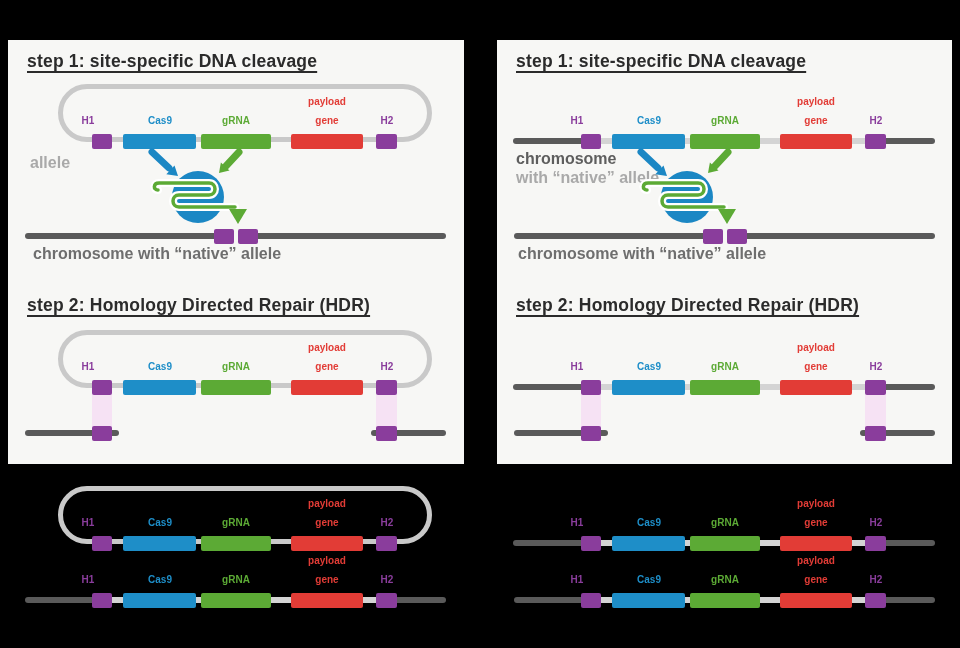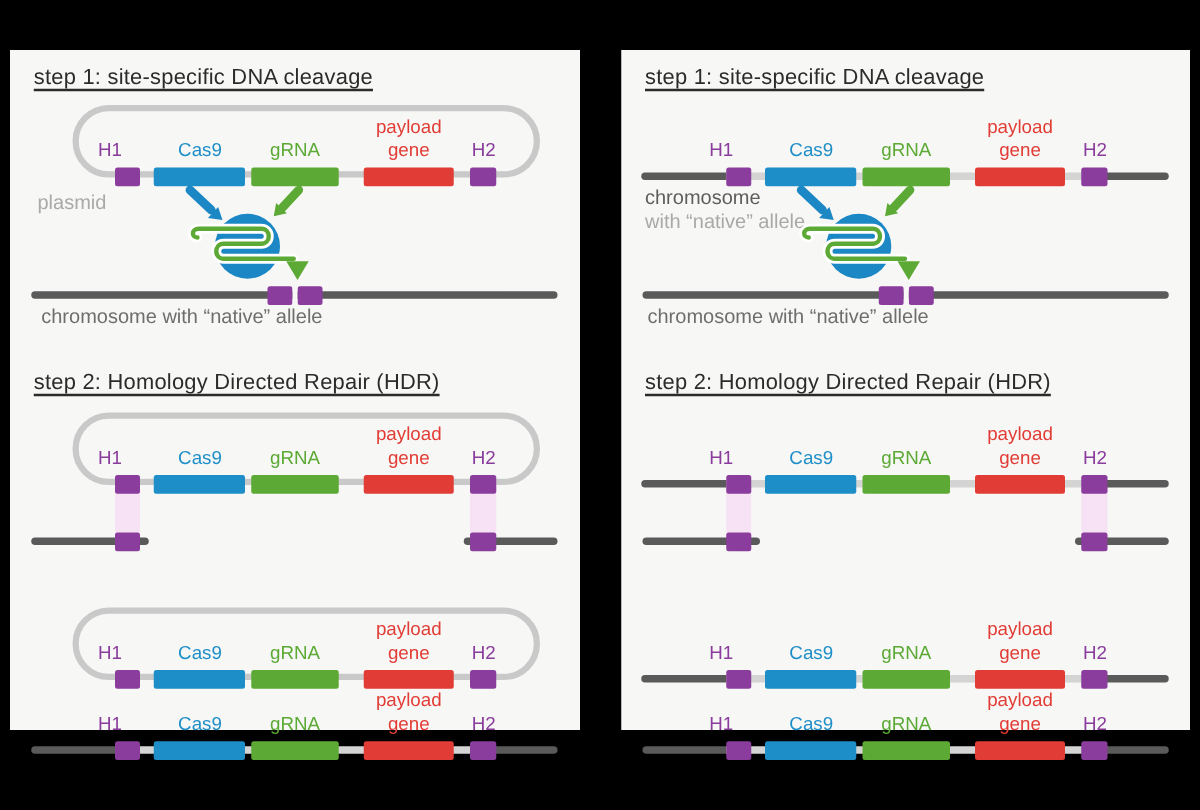--- a/index.html
+++ b/index.html
@@ -2,22 +2,23 @@
 <html style="--panel-bg: #f7f7f5; --title-dark: #2b2b2b; --purple: #8a3d9c; --blue: #1e8ec8; --green: #5caa35; --red: #e23c36; --ring-gray: #c9c9c9; --connector-gray: #d4d4d4; --chrom-dark: #5a5a5a; --pink: #f6e2f4; --caption-dark: #6e6e6e; --caption-mid: #5e5e5e; --caption-light: #a9a9a9;"><head>
 <meta charset="utf-8">
 <style>
   html,body { margin:0; padding:0; }
   body {
     width:960px; height:648px; position:relative; overflow:hidden;
     background:#000;
     font-family:"Liberation Sans", sans-serif;
   }
   .panel {
-    position:absolute; top:40px; height:544px;
+    position:absolute; top:40px; height:424px;
     background:var(--panel-bg,#f7f7f5);
+    font-weight:bold;
   }
   #left-panel  { left:8px;   width:456px; }
   #right-panel { left:497px; width:455px; }
 
   .title {
     position:absolute; left:19px;
     font-size:17.5px; color:var(--title-dark,#2b2b2b);
     text-decoration:underline; text-underline-offset:4px; text-decoration-thickness:1.5px;
     letter-spacing:.2px; white-space:nowrap;
   }
@@ -36,21 +37,21 @@
   
   .line { position:absolute; height:6px; border-radius:3px; background:var(--chrom-dark,#5a5a5a); z-index:2; }
   .line-light { background:var(--connector-gray,#d4d4d4); border-radius:0; }
   .cut-gap { position:absolute; width:4px; background:var(--panel-bg,#f7f7f5); z-index:4; }
 
   
   .cassette { position:absolute; left:0; width:100%; height:57px; }
   .labels { position:absolute; top:0; left:0; width:100%; height:38px; }
   .lab {
     position:absolute; bottom:0; width:80px; text-align:center;
-    font-size:15px; line-height:19px; white-space:pre-line;
+    font-size:10px; line-height:19px; white-space:pre-line;
   }
   .lab-h1      { left:40px;  color:var(--purple,#8a3d9c); }
   .lab-cas9    { left:112px; color:var(--blue,#1e8ec8); }
   .lab-grna    { left:188px; color:var(--green,#5caa35); }
   .lab-payload { left:279px; color:var(--red,#e23c36); }
   .lab-h2      { left:339px; color:var(--purple,#8a3d9c); }
 
   .blocks { position:absolute; top:42px; left:0; width:100%; height:15px; }
   .blk { position:absolute; top:0; height:15px; border-radius:2px; z-index:3; }
   .blk-h1      { left:84px;  width:20px; background:var(--purple,#8a3d9c); }
@@ -85,21 +86,21 @@
       <span class="lab lab-h2">H2</span>
     </div>
     <div class="blocks">
       <div class="blk blk-h1"></div>
       <div class="blk blk-cas9"></div>
       <div class="blk blk-grna"></div>
       <div class="blk blk-payload"></div>
       <div class="blk blk-h2"></div>
     </div>
   </div>
-  <div class="caption cap-light" style="left:22px; top:114px">plasmid</div>
+  <div class="caption cap-light" style="left:22px; top:114px">allele</div>
 
   <svg class="blob" viewBox="0 0 130 85">
     <path d="M 14,7 L 31,23" stroke="#1b87c4" stroke-width="7" stroke-linecap="round" fill="none"></path>
     <polygon points="40,31 28.3,29.3 36.5,20.5" fill="#1b87c4"></polygon>
     <path d="M 101,7 L 88,21" stroke="#5caa35" stroke-width="7" stroke-linecap="round" fill="none"></path>
     <polygon points="81,28 82.9,17.4 91.5,25.6" fill="#5caa35"></polygon>
     <circle cx="60" cy="52" r="26" fill="#1b87c4"></circle>
     <path d="M 20,45 C 15,45 15,38 21,38 L 71,38 C 79,38 79,50 71,50 L 41,50 C 33,50 33,62 41,62 L 97,62" fill="none" stroke="#ffffff" stroke-width="8" stroke-linecap="round"></path>
     <path d="M 20,45 C 15,45 15,38 21,38 L 71,38 C 79,38 79,50 71,50 L 41,50 C 33,50 33,62 41,62 L 97,62" fill="none" stroke="#5caa35" stroke-width="3.5" stroke-linecap="round"></path>
     <polygon points="91,64 109,64 100,79" fill="#5caa35"></polygon>

